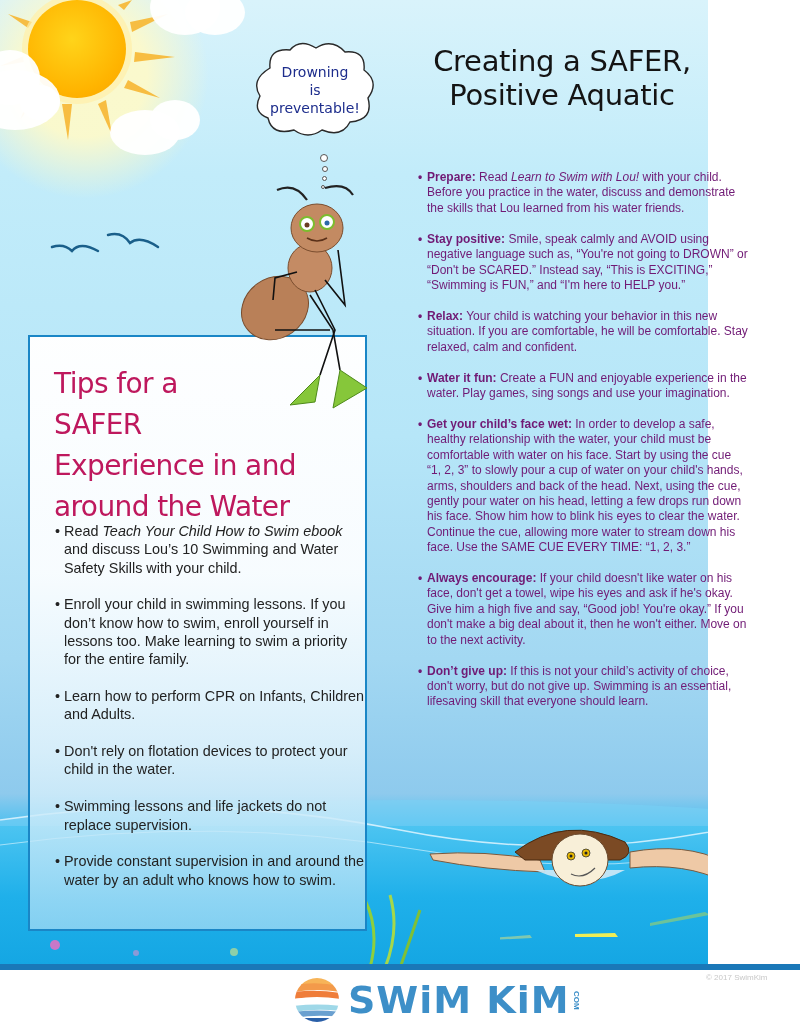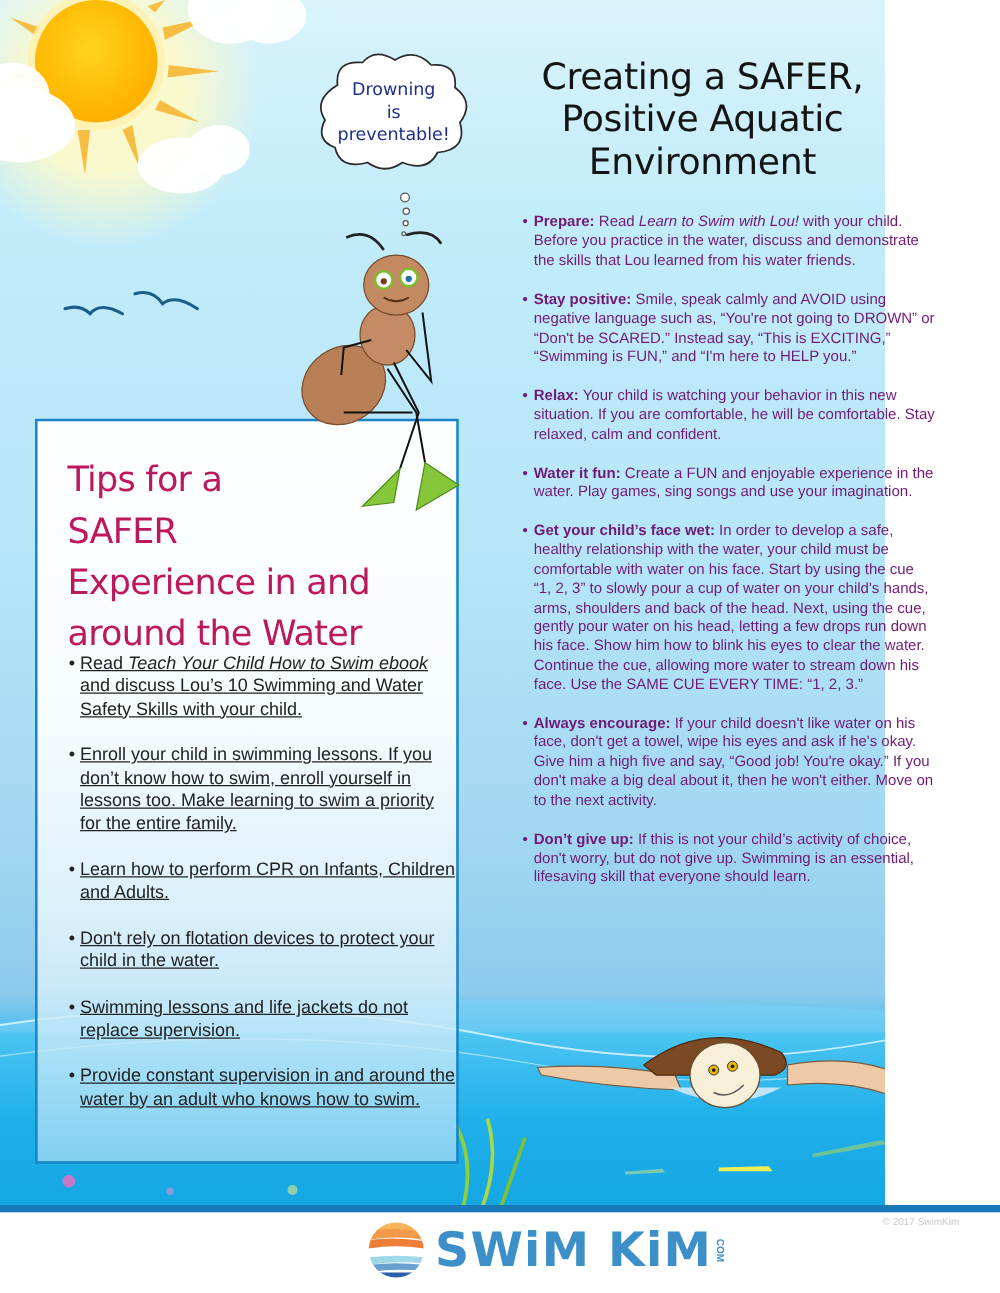--- a/index.html
+++ b/index.html
@@ -73,21 +73,21 @@
     border: 2px solid #1a86c6;
     background: linear-gradient(180deg, rgba(255,255,255,0.98) 0%, rgba(250,253,255,0.96) 40%, rgba(225,243,252,0.85) 70%, rgba(165,220,245,0.75) 100%);
   }
   .left-title {
     position: absolute; left: 54px; top: 363px; width: 300px;
     font-family: "DejaVu Sans", sans-serif; font-size: 28px; line-height: 41px; color: #be185d;
     letter-spacing: -0.6px;
   }
   .left-list {
     position: absolute; left: 55px; top: 522px; width: 310px; list-style: none;
-    font-size: 14.4px; line-height: 18.3px; color: #222; text-decoration: underline;
+    font-size: 14.4px; line-height: 18.3px; color: #222;
   }
   .left-list li { position: relative; padding-left: 9px; margin-bottom: 18.5px; }
   .left-list li::before { content: "•"; position: absolute; left: 0; top: 0; }
   
   .footer { position: absolute; left: 0; top: 970px; width: 800px; height: 64px; background: #fff; }
   .logo { position: absolute; left: 294px; top: 977px; display: flex; align-items: center; }
   .logo-text {
     font-family: "DejaVu Sans", sans-serif; font-weight: bold; font-size: 38px; color: #3d8fc8;
     letter-spacing: 1px; margin-left: 8px;
   }
@@ -205,21 +205,20 @@
     <path d="M75,115 L98,150 L105,190" stroke="#111" stroke-width="1.6" fill="none"></path>
     <path d="M40,150 L95,150" stroke="#111" stroke-width="1.6" fill="none"></path>
     <path d="M85,195 L55,225 L80,222 Z" fill="#86c73a" stroke="#4e8a1a" stroke-width="1"></path>
     <path d="M105,190 L98,228 L132,208 Z" fill="#86c73a" stroke="#4e8a1a" stroke-width="1"></path>
   </svg>
 </div>
 
 <div class="heading-right">
   <div>Creating a SAFER,</div>
   <div>Positive Aquatic</div>
-  <div>Environment</div>
 </div>
 
 <ul class="tips-list">
   <li>
     <b>Prepare:</b>
     <span>Read </span><i>Learn to Swim with Lou!</i><span> with your child. Before you practice in the water, discuss and demonstrate the skills that Lou learned from his water friends.</span>
   </li>
   <li>
     <b>Stay positive:</b>
     <span>Smile, speak calmly and AVOID using negative language such as, “You're not going to DROWN” or “Don't be SCARED.” Instead say, “This is EXCITING,” “Swimming is FUN,” and “I'm here to HELP you.”</span>

